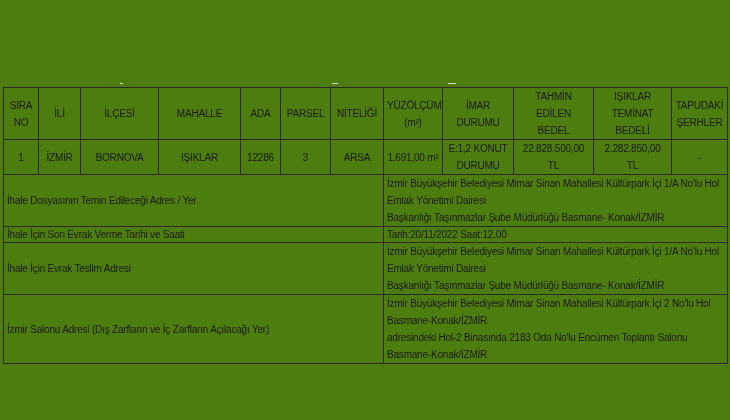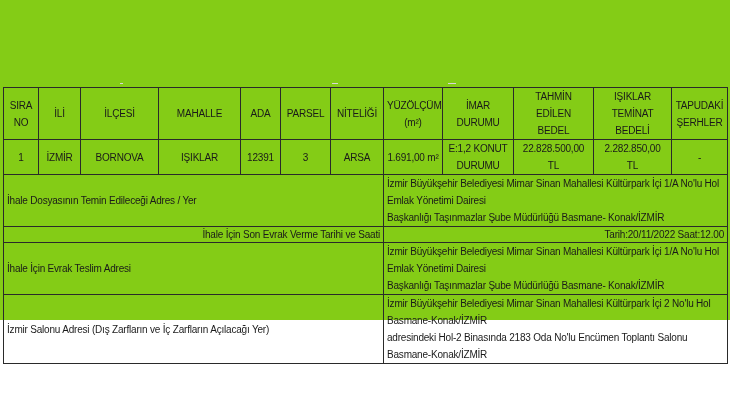--- a/index.html
+++ b/index.html
@@ -11,22 +11,22 @@
     width: 730px;
     height: 420px;
     position: relative;
     overflow: hidden;
     font-family: "Liberation Sans", sans-serif;
     color: #1a1a1a;
   }
   .page {
     position: absolute;
     left: 0; top: 0;
-    width: 730px; height: 320px;
-    background: #84cc16;
+    width: 730px; height: 420px;
+    background: #4d7c0f;
   }
   table.ihale {
     position: absolute;
     left: 3px;
     top: 87px;
     width: 724px;
     border-collapse: collapse;
     table-layout: fixed;
     font-size: 10px;
     letter-spacing: -0.2px;
@@ -37,21 +37,21 @@
     vertical-align: middle;
     line-height: 17px;
     overflow: hidden;
   }
   .c { text-align: center; }
   .l { text-align: left; }
   tr.hdr td { height: 35px; }
   tr.row td { height: 33px; }
   tr.info2 td { height: 36px; }
   tr.info2b td { height: 37px; }
-  tr.info1 td { height: 15px; line-height: 15px; text-align: right; }
+  tr.info1 td { height: 15px; line-height: 15px; }
   .blk { display: block; }
   .faint {
     position: absolute;
     top: 83px;
     height: 1px;
     background: #d8d8d8;
   }
 </style>
 </head>
 <body>
@@ -109,21 +109,21 @@
         <span class="blk">TAPUDAKİ</span>
         <span class="blk">ŞERHLER</span>
       </td>
     </tr>
 
     <tr class="row">
       <td class="c">1</td>
       <td class="c">İZMİR</td>
       <td class="c">BORNOVA</td>
       <td class="c">IŞIKLAR</td>
-      <td class="c">12391</td>
+      <td class="c">12286</td>
       <td class="c">3</td>
       <td class="c">ARSA</td>
       <td class="c">1.691,00 m²</td>
       <td class="c">
         <span class="blk">E:1,2 KONUT</span>
         <span class="blk">DURUMU</span>
       </td>
       <td class="c">
         <span class="blk">22.828.500,00</span>
         <span class="blk">TL</span>

